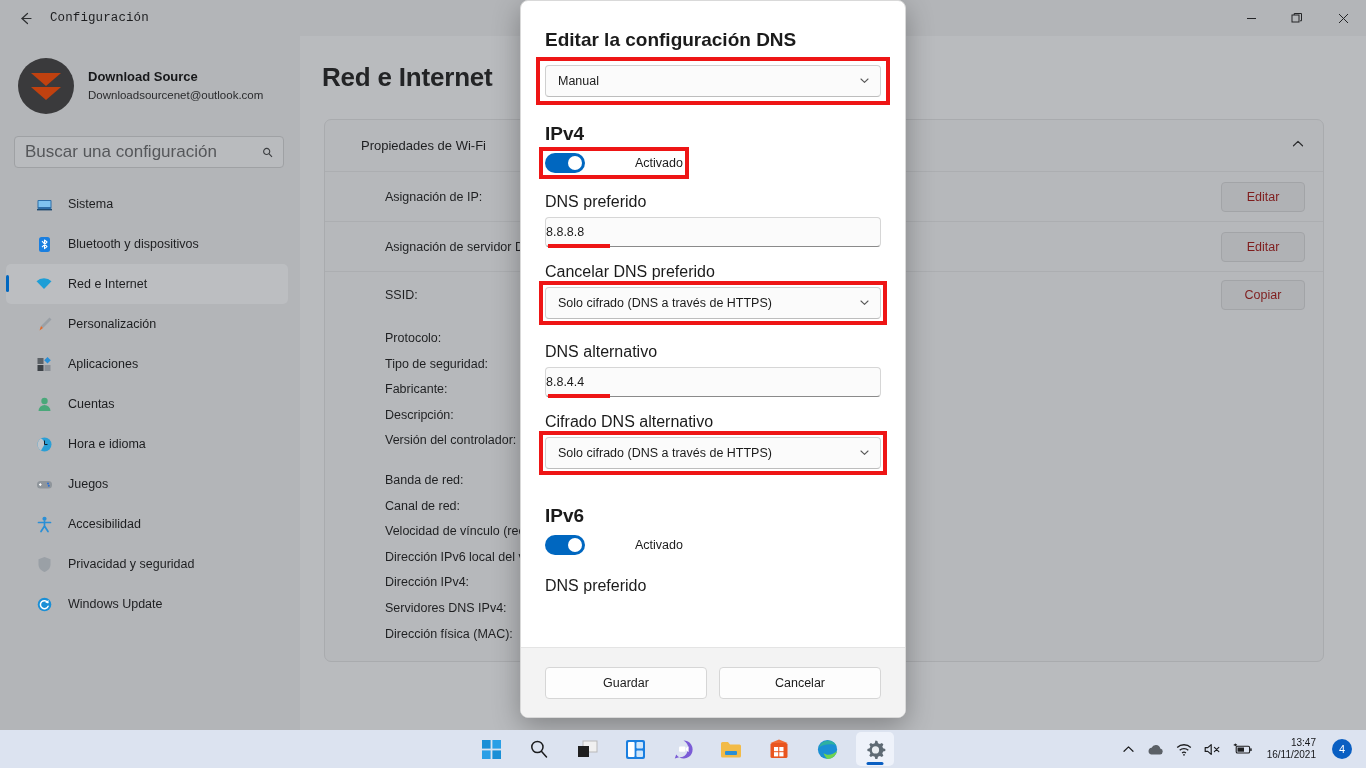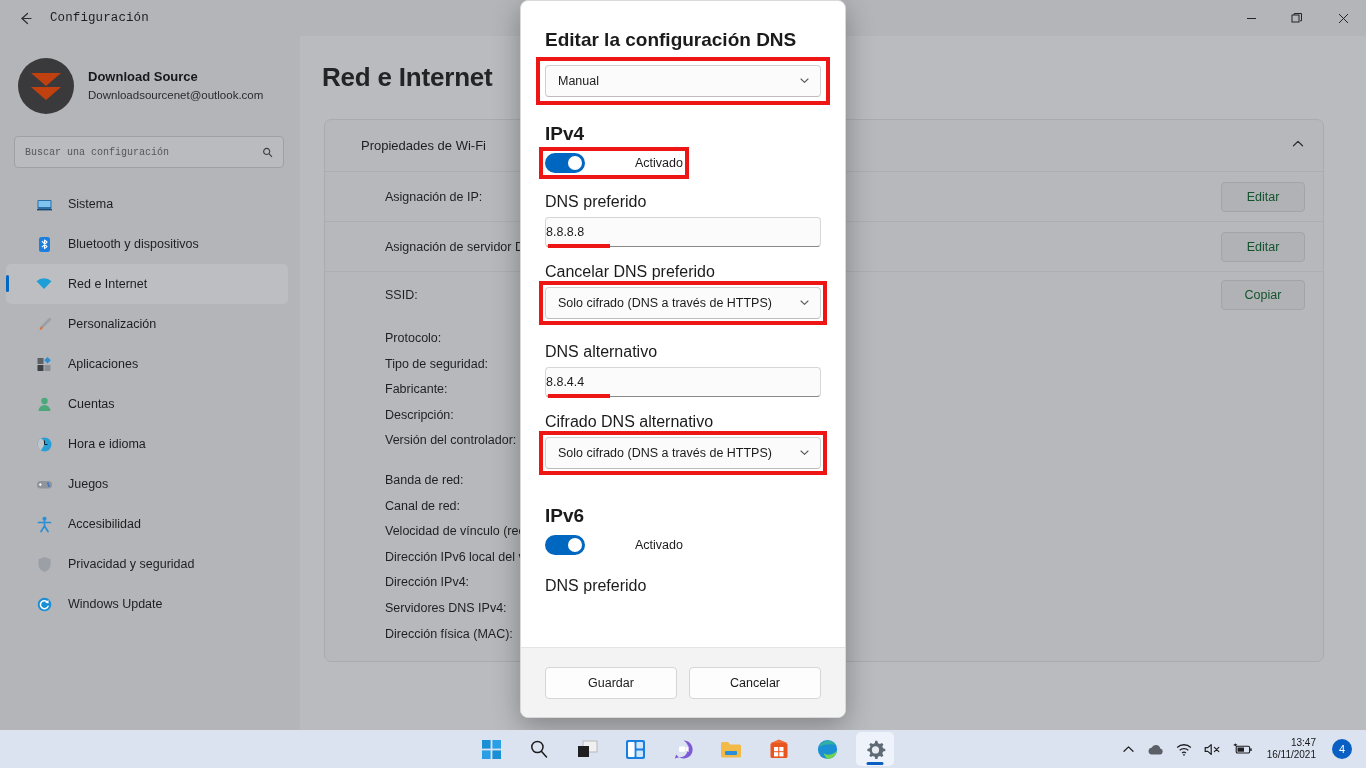--- a/index.html
+++ b/index.html
@@ -75,22 +75,22 @@
     margin: 16px 16px 0 14px;
     height: 32px;
     background: #b9bbbe;
     border: 1px solid #9fa1a4;
     border-radius: 4px;
     display: flex; align-items: center;
     padding: 0 10px;
   }
   .searchbox input {
     flex: 1; border: none; background: transparent;
-    font-family: Liberation Mono, monospace;
-    font-size: 10px; color: #303134; outline: none;
+    font-family: Liberation Sans, sans-serif;
+    font-size: 17px; color: #303134; outline: none;
   }
   .searchbox input::placeholder { color: #55575a; }
   .search-icon { color: #3b3d40; font-size: 13px; transform: rotate(-45deg); }
 
   .navlist { margin-top: 16px; }
   .navitem {
     position: relative;
     height: 40px;
     margin: 0 12px 0 6px;
     display: flex; align-items: center;
@@ -141,34 +141,34 @@
     border-bottom: 1px solid #acaeb1;
   }
   .row .key { font-size: 12.5px; color: #1f2022; width: 270px; }
   .row .val { font-size: 12.5px; color: #2a2b2d; flex: 1; }
   .pillbtn {
     height: 30px; min-width: 84px;
     border: 1px solid #a2a4a7;
     border-radius: 4px;
     background: #b0b2b5;
     font-family: "Liberation Sans", sans-serif;
-    font-size: 12.5px; color: #14532d;
+    font-size: 12.5px; color: #7f1d1d;
     display: flex; align-items: center; justify-content: center;
   }
   .detail-block { padding: 8px 18px 14px 60px; }
   .detail-line { display: flex; font-size: 12.5px; color: #1f2022; line-height: 25.6px; }
   .detail-line .k { width: 270px; flex: none; }
   .detail-line .v { color: #2b2c2e; }
   .detail-gap { height: 14px; }
 
   
   .dialog {
     position: absolute;
     left: 520px; top: 0;
-    width: 326px; height: 718px;
+    width: 386px; height: 718px;
     background: #ffffff;
     border: 1px solid #d9d9d9;
     border-radius: 8px;
     box-shadow: 0 8px 28px rgba(0,0,0,.30);
     display: flex; flex-direction: column;
     overflow: hidden;
   }
   .dlg-body {
     flex: 1;
     padding: 18px 24px 0 24px;

